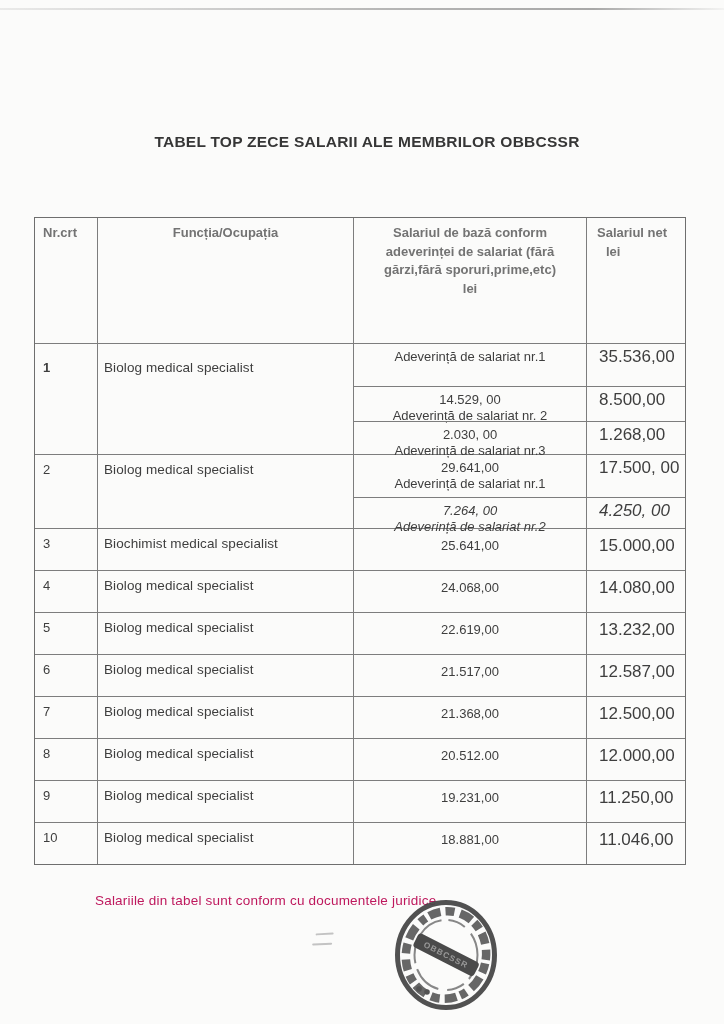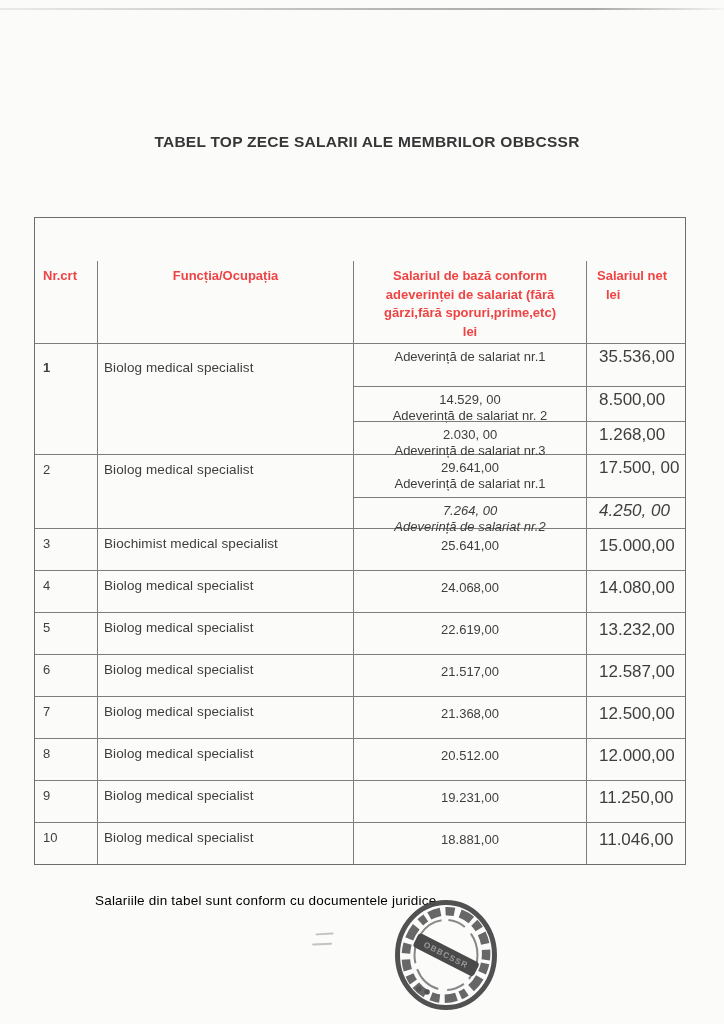--- a/index.html
+++ b/index.html
@@ -19,21 +19,21 @@
   }
   
   .salary-table{
     position:absolute; left:34px; top:217px; width:652px;
     border:1px solid #6e6e6e; box-sizing:border-box; background:transparent;
   }
   .cell{ box-sizing:border-box; }
   .c1{ width:62px; }
   .c2{ width:256px; border-left:1px solid #7d7d7d; }
   .thead{ display:flex; height:126px; border-bottom:1px solid #7d7d7d; box-sizing:border-box; }
-  .thead .cell{ font-weight:700; font-size:13px; color:#ef4444;margin-top:43px; }
+  .thead .cell{ font-weight:700; font-size:13px; color:#737373; }
   .thead .c1{ padding:7px 0 0 8px; }
   .thead .c2{ padding-top:7px; text-align:center; }
   .thead .c3{ width:233px; border-left:1px solid #7d7d7d; text-align:center; padding-top:6px; line-height:18.5px; }
   .thead .c4{ width:99px; border-left:1px solid #7d7d7d; padding:6px 0 0 10px; line-height:18.5px; }
   .thead .c4 .line2{ padding-left:9px; }
   .trow{ display:flex; }
   .trow + .trow{ border-top:1px solid #7d7d7d; }
   .trow .c1{ font-size:13px; padding:7px 0 0 8px; }
   .trow .c2{ font-size:13.5px; padding:7px 0 0 6px; letter-spacing:.1px; }
   .trow.r1 .c1{ padding-top:16px; font-weight:700; }
@@ -43,21 +43,21 @@
   .subrow + .subrow{ border-top:1px solid #7d7d7d; }
   .subrow .c3{ width:233px; border-left:1px solid #7d7d7d; box-sizing:border-box;
                text-align:center; font-size:13px; line-height:16px; padding-top:5px; }
   .subrow .c4{ width:99px; border-left:1px solid #7d7d7d; box-sizing:border-box;
                font-size:17px; line-height:16px; padding:5px 0 0 12px; }
   .subrow.single .c3{ padding-top:9px; }
   .subrow.single .c4{ padding-top:9px; }
   
   .footer-note{
     position:absolute; left:95px; top:893px;
-    font-size:13.5px; letter-spacing:.2px; color:#000000;
+    font-size:13.5px; letter-spacing:.2px; color:#be185d;
   }
   .smudge{ position:absolute; left:312px; top:933px; width:24px; height:16px; transform:rotate(-3deg); }
   .smudge .bar{ position:absolute; height:2px; background:#c3c3c3; border-radius:1px; }
   .smudge .b1{ top:0; left:4px; width:18px; }
   .smudge .b2{ top:10px; left:0; width:20px; }
   .stamp{ position:absolute; left:394px; top:899px; width:104px; height:114px; opacity:.93; }
 </style>
 </head>
 <body>
 

